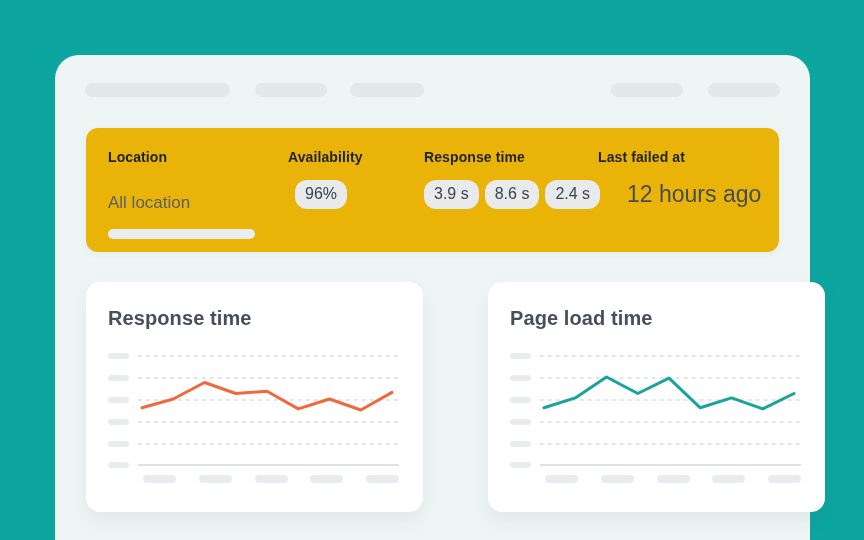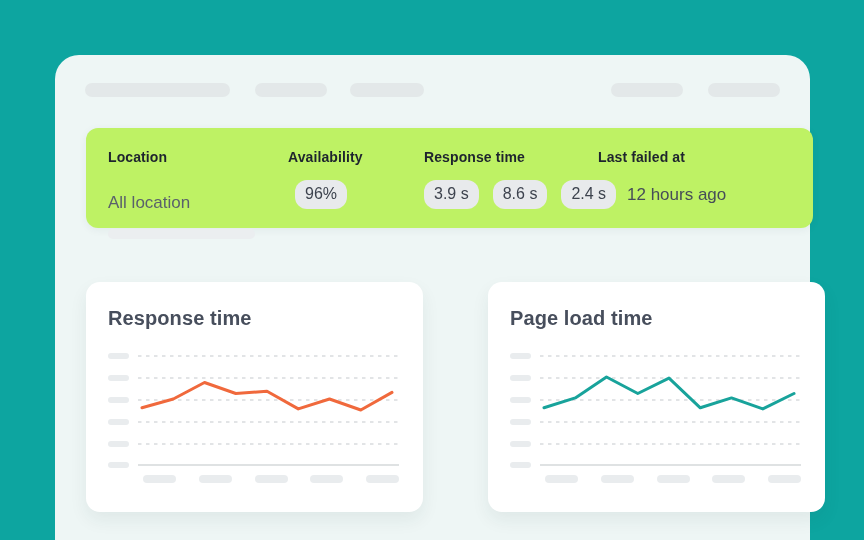--- a/index.html
+++ b/index.html
@@ -15,31 +15,30 @@
   }
   .sk{background:#e3e8e9;border-radius:999px;position:absolute;}
   
   .tp1{left:30px;top:28px;width:145px;height:14px;}
   .tp2{left:200px;top:28px;width:72px;height:14px;}
   .tp3{left:295px;top:28px;width:74px;height:14px;}
   .tp4{left:556px;top:28px;width:72px;height:14px;}
   .tp5{left:653px;top:28px;width:72px;height:14px;}
 
   .table-card{
-    position:absolute;left:31px;top:73px;width:693px;height:100px;
-    background:#bef264;border-radius:12px;
+    position:absolute;left:31px;top:73px;width:693px;height:124px;
+    background:#eab308;border-radius:12px;
     box-shadow:0 2px 8px rgba(30,50,60,0.06);
-    padding-left:34px;
   }
   .col-h{position:absolute;top:21px;font-size:14px;font-weight:700;color:#1e242e;letter-spacing:.1px;}
   .ch1{left:22px;} .ch2{left:202px;} .ch3{left:338px;} .ch4{left:512px;}
   .val-row{position:absolute;top:52px;height:29px;display:flex;align-items:center;}
-  .vr1{left:22px;margin-top:8px;} .vr2{left:209px;} .vr3{left:338px;gap:14px;} .vr4{left:541px;}
+  .vr1{left:22px;margin-top:8px;} .vr2{left:209px;} .vr3{left:338px;gap:6px;} .vr4{left:541px;}
   .val-text{font-size:17px;color:#5a616b;}
-  .val-text-dark{font-size:17px;color:#464d58;}
+  .val-text-dark{font-size:23px;color:#464d58;}
   .badge{
     background:#e8eaec;color:#3d434e;font-size:16px;
     padding:3px 10px 5px 10px;border-radius:12px;line-height:21px;display:inline-block;
   }
   .table-sk{left:22px;top:101px;width:147px;height:10px;background:#ebeef0;}
 
   .chart-card{
     position:absolute;top:227px;width:337px;height:230px;
     background:#ffffff;border-radius:14px;
     box-shadow:0 8px 18px rgba(30,50,60,0.07);

